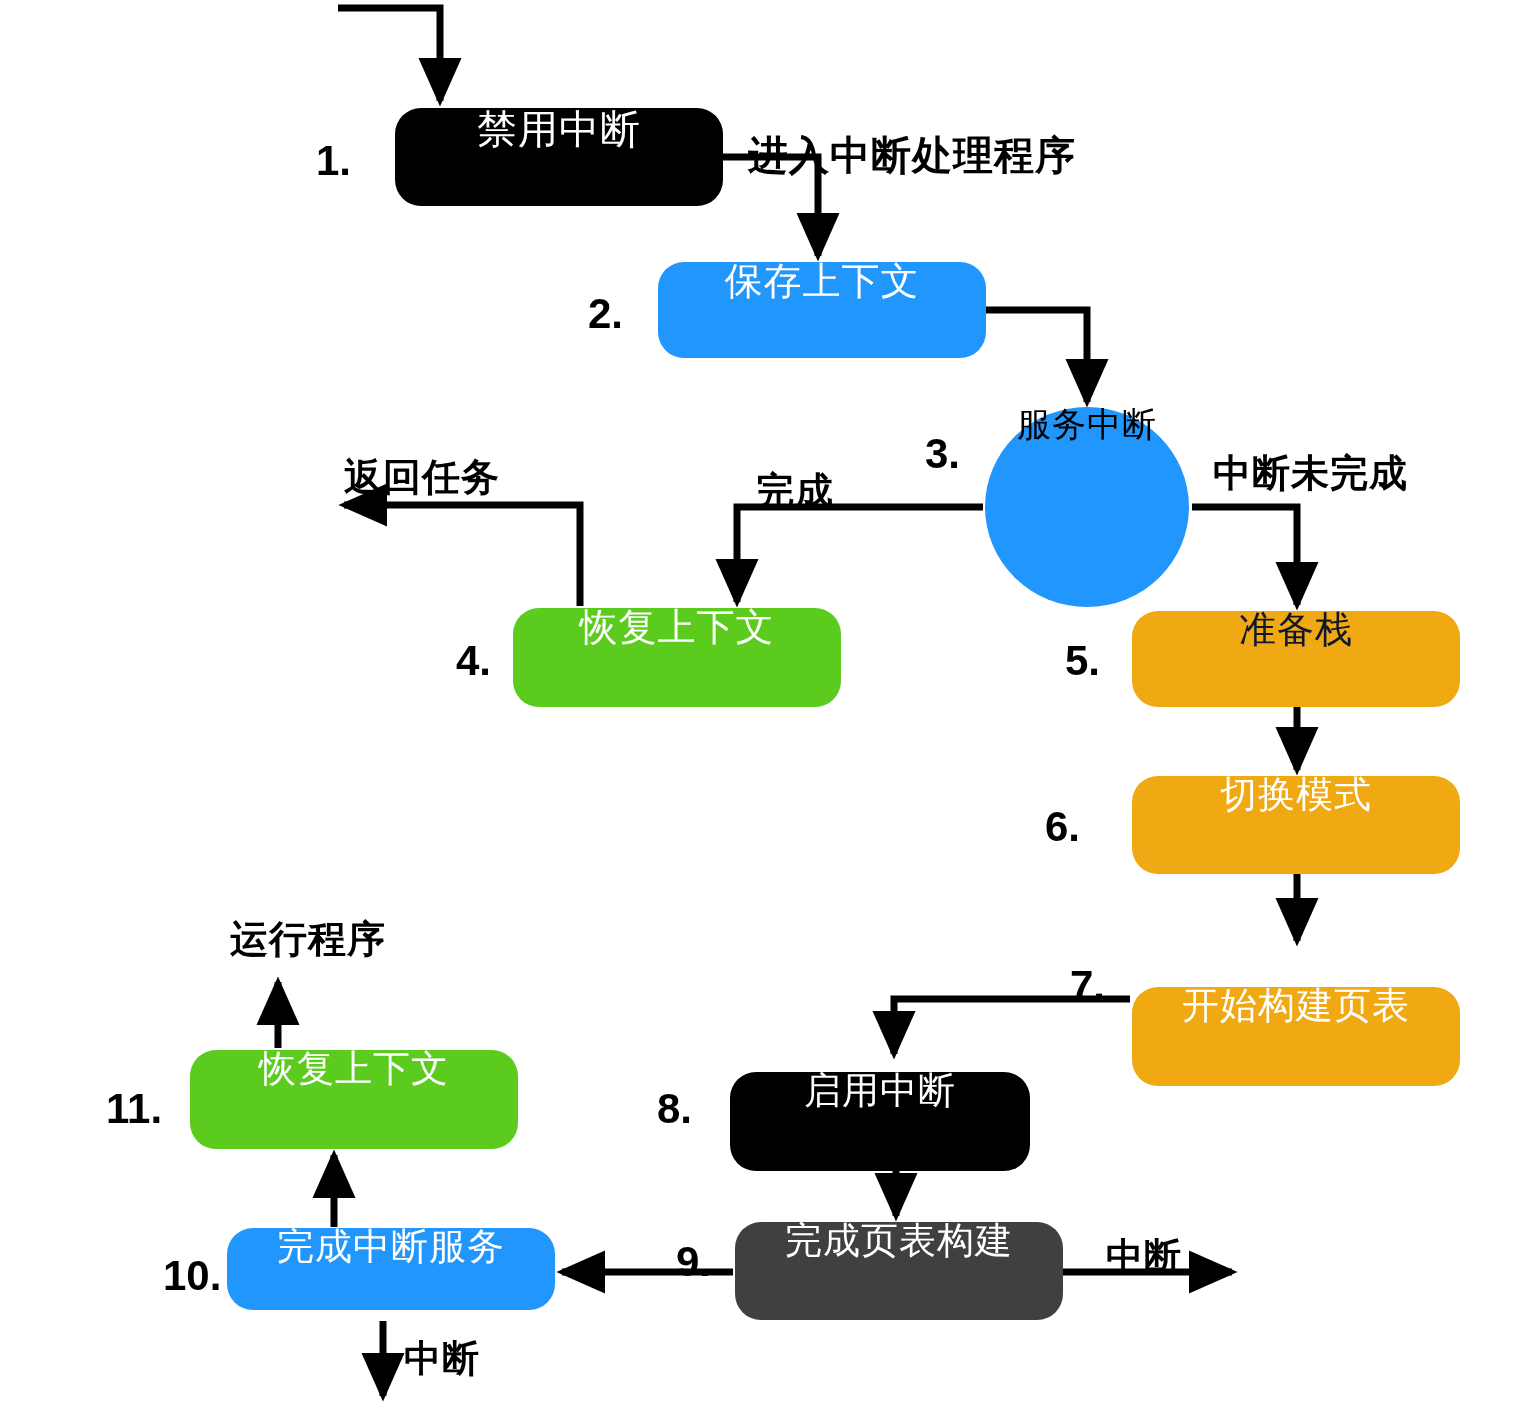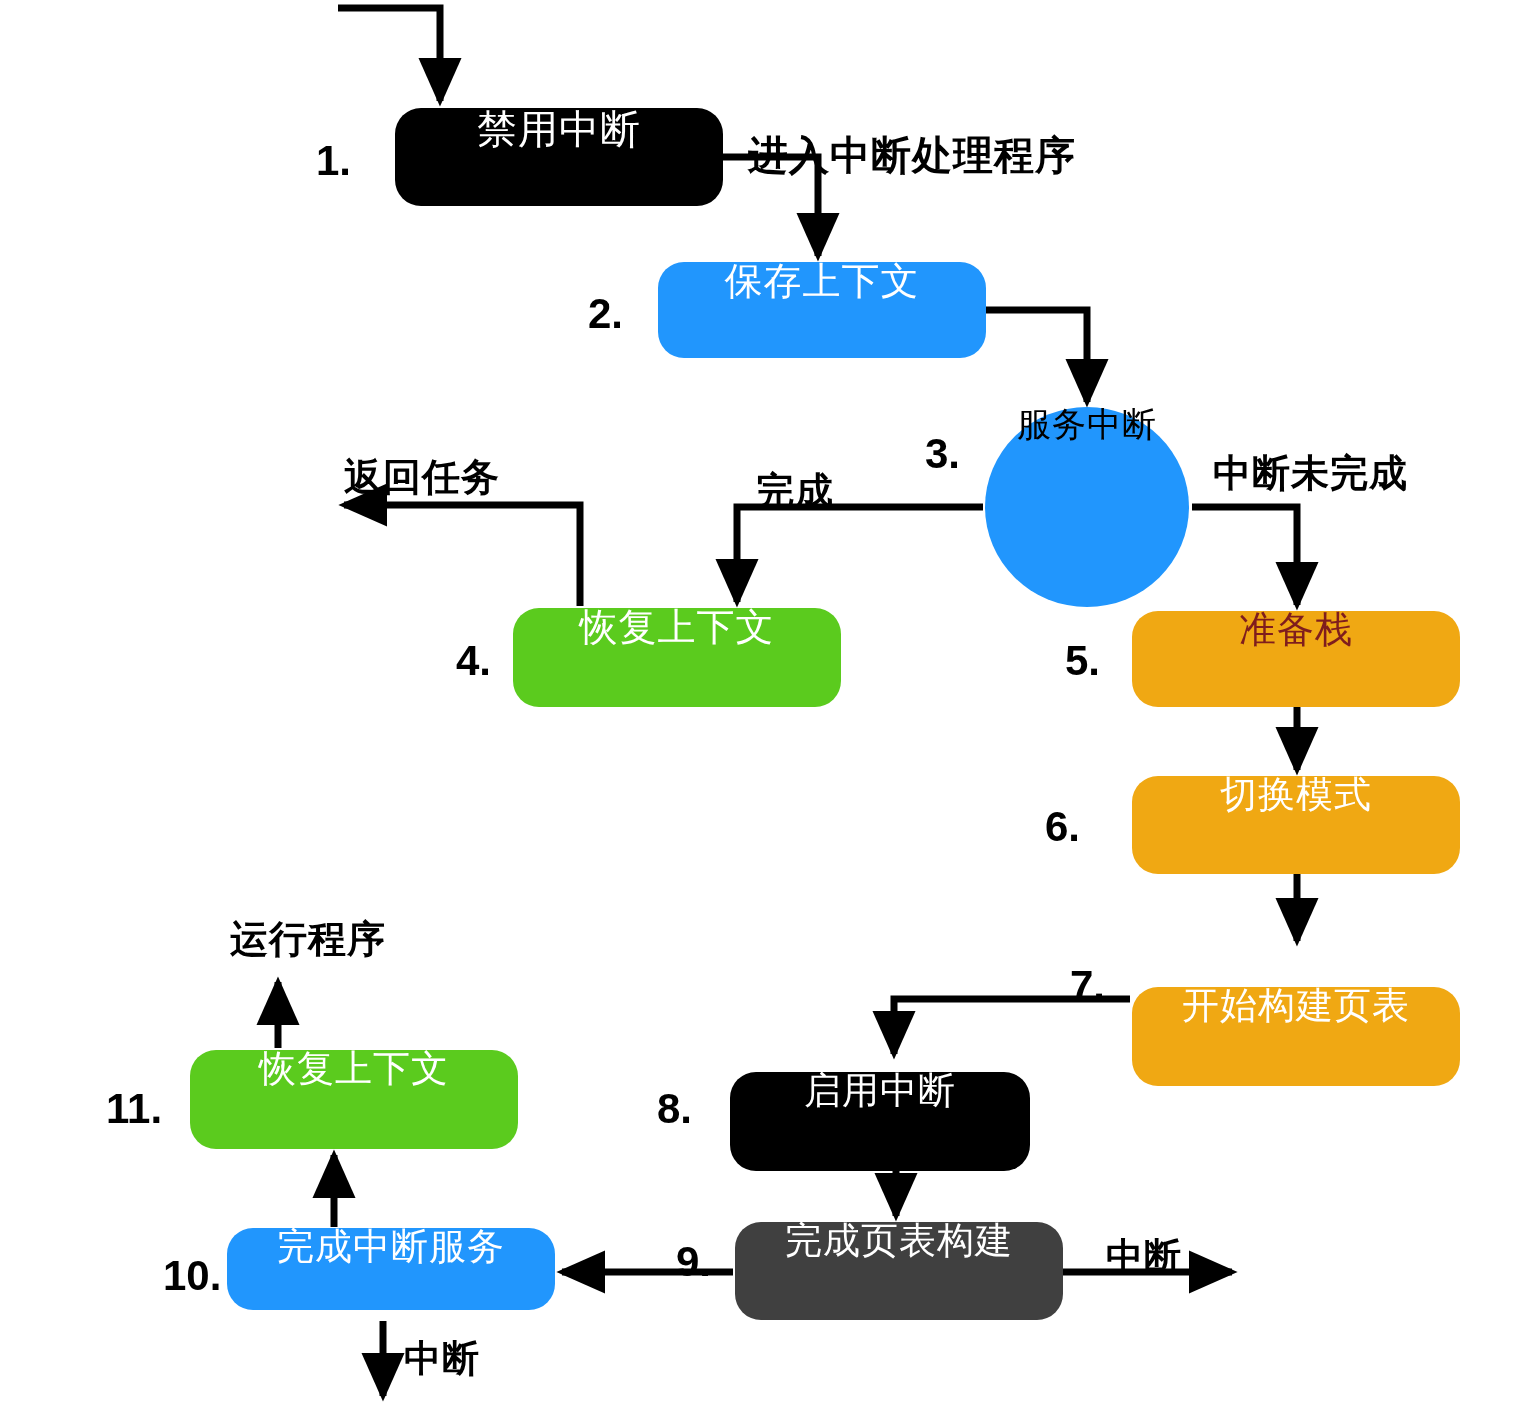--- a/index.html
+++ b/index.html
@@ -89,21 +89,21 @@
       </div>
       <div class="node rect" style="left: 658px; top: 262px; width: 328px; height: 96px; background: rgb(33, 150, 253); color: rgb(255, 255, 255); font-size: 38px;">
         <span>保存上下文</span>
       </div>
       <div class="node circle" style="left: 985px; top: 407px; width: 204px; height: 200px; background: rgb(33, 150, 253); color: #000000; font-size: 34px;">
         <span>服务中断</span>
       </div>
       <div class="node rect" style="left: 513px; top: 608px; width: 328px; height: 99px; background: rgb(91, 203, 30); color: rgb(255, 255, 255); font-size: 38px;">
         <span>恢复上下文</span>
       </div>
-      <div class="node rect" style="left: 1132px; top: 611px; width: 328px; height: 96px; background: rgb(240, 168, 19); color: #7f1d1d; font-size: 37px;">
+      <div class="node rect" style="left: 1132px; top: 611px; width: 328px; height: 96px; background: rgb(240, 168, 19); color: #0f172a; font-size: 37px;">
         <span>准备栈</span>
       </div>
       <div class="node rect" style="left: 1132px; top: 776px; width: 328px; height: 98px; background: rgb(240, 168, 19); color: rgb(255, 255, 255); font-size: 37px;">
         <span>切换模式</span>
       </div>
       <div class="node rect" style="left: 1132px; top: 947px; width: 328px; height: 99px; background: rgb(240, 168, 19); color: rgb(255, 255, 255); font-size: 37px; margin-top: 40px;">
         <span>开始构建页表</span>
       </div>
       <div class="node rect" style="left: 730px; top: 1060px; width: 300px; height: 99px; background: rgb(0, 0, 0); color: rgb(255, 255, 255); font-size: 37px; margin-top: 12px;">
         <span>启用中断</span>

